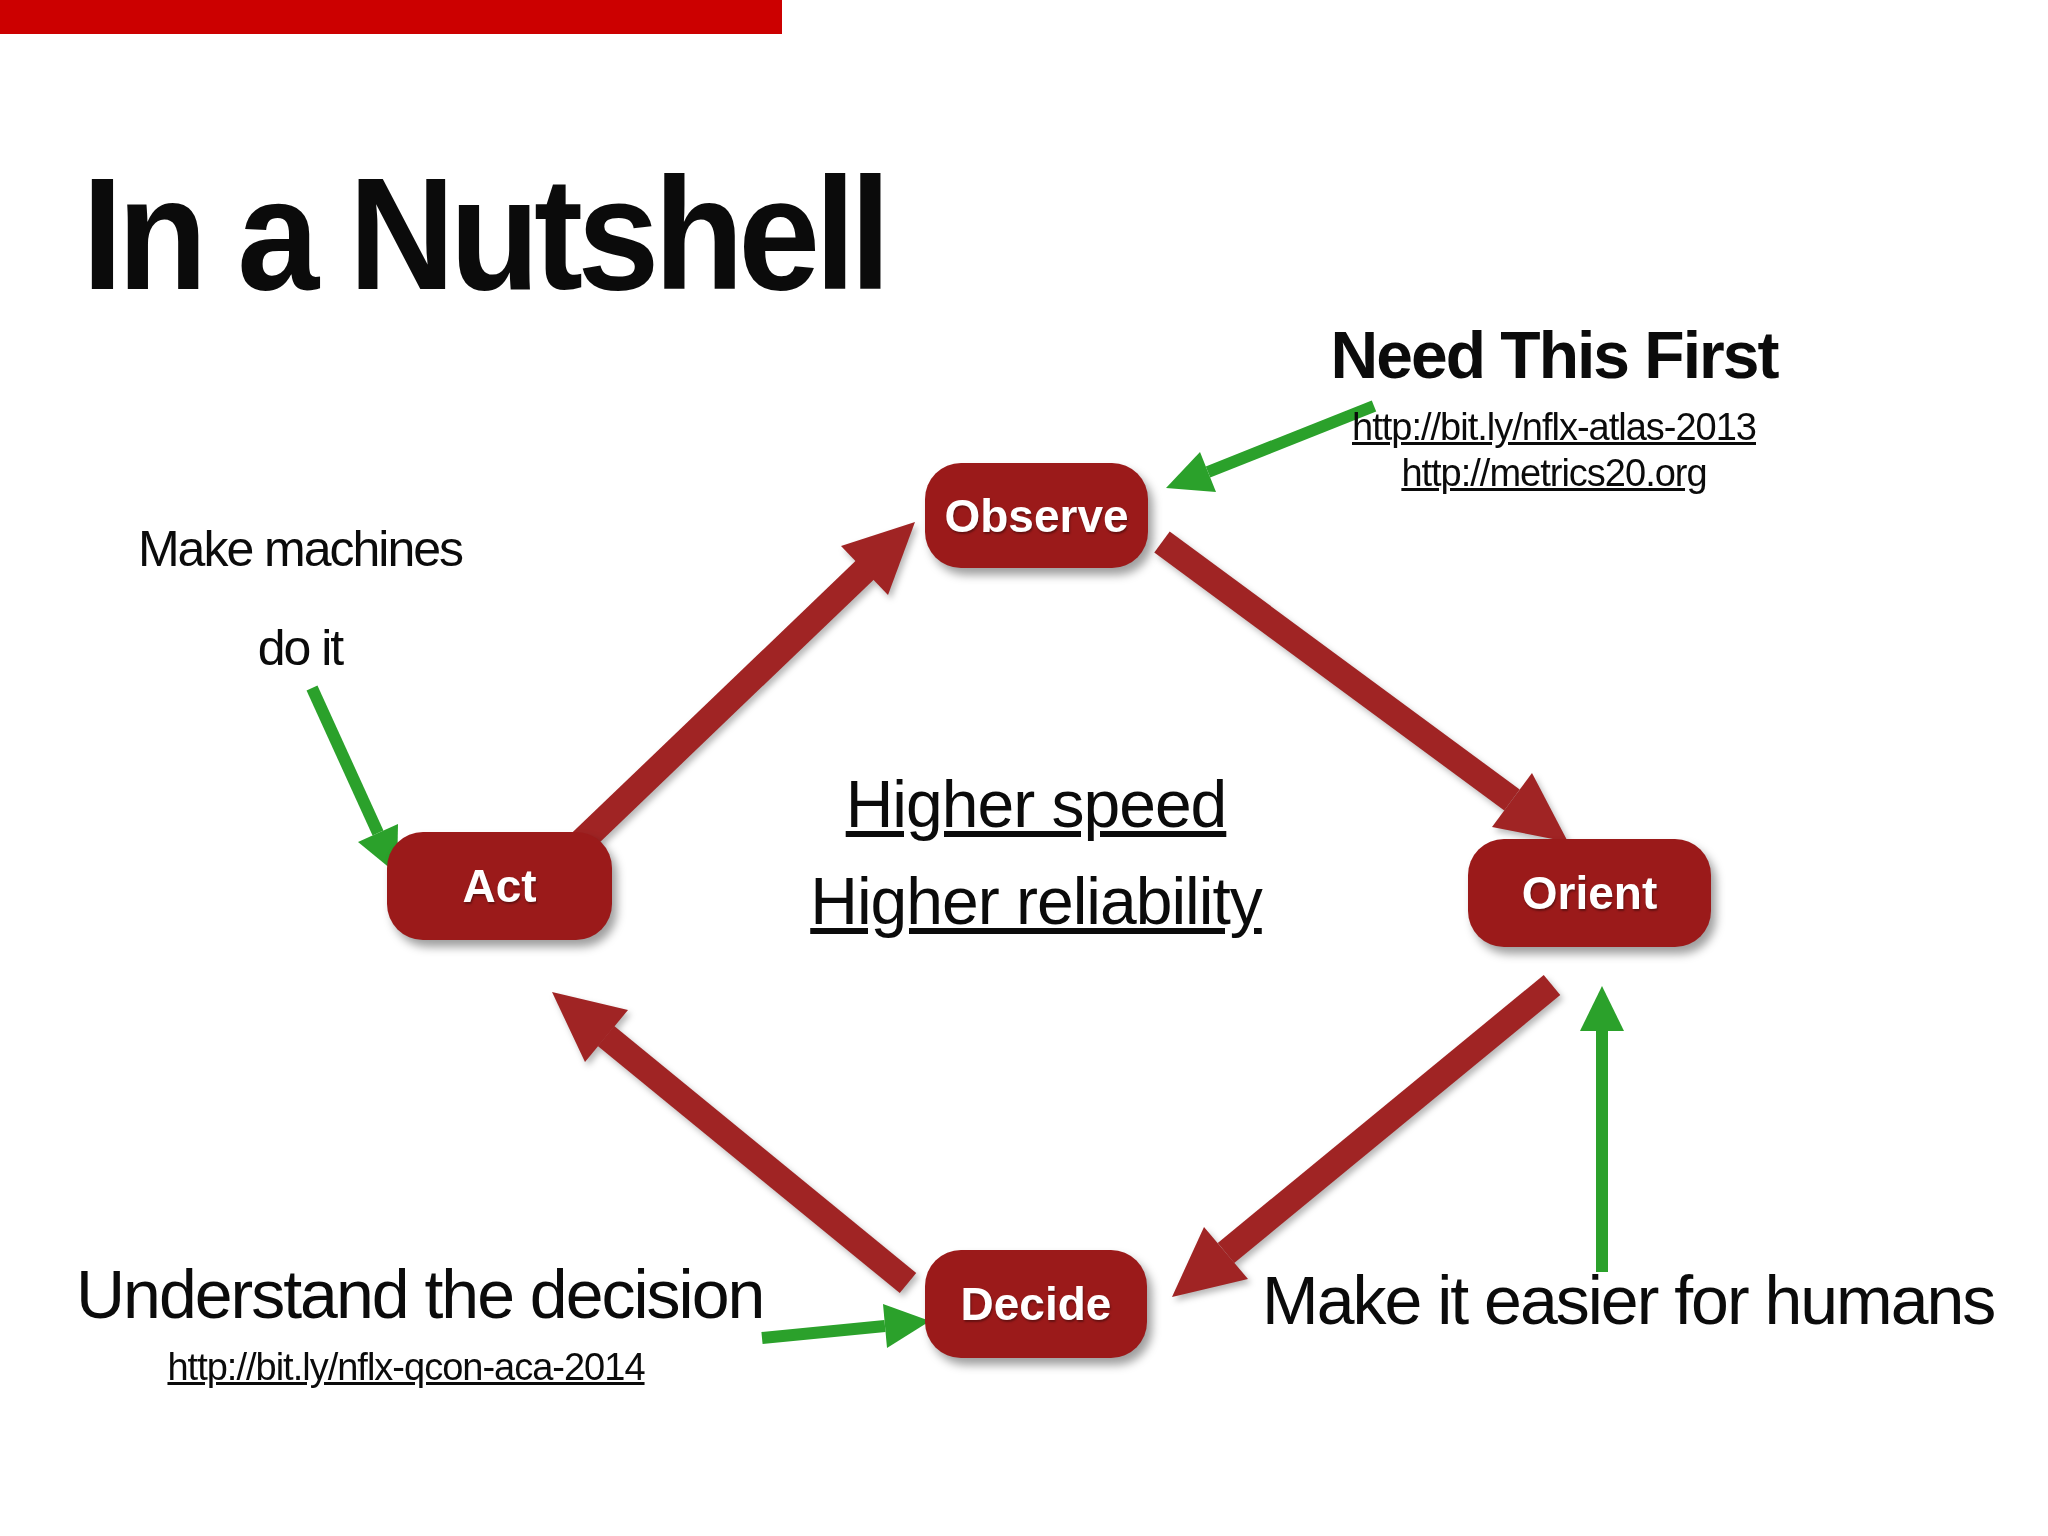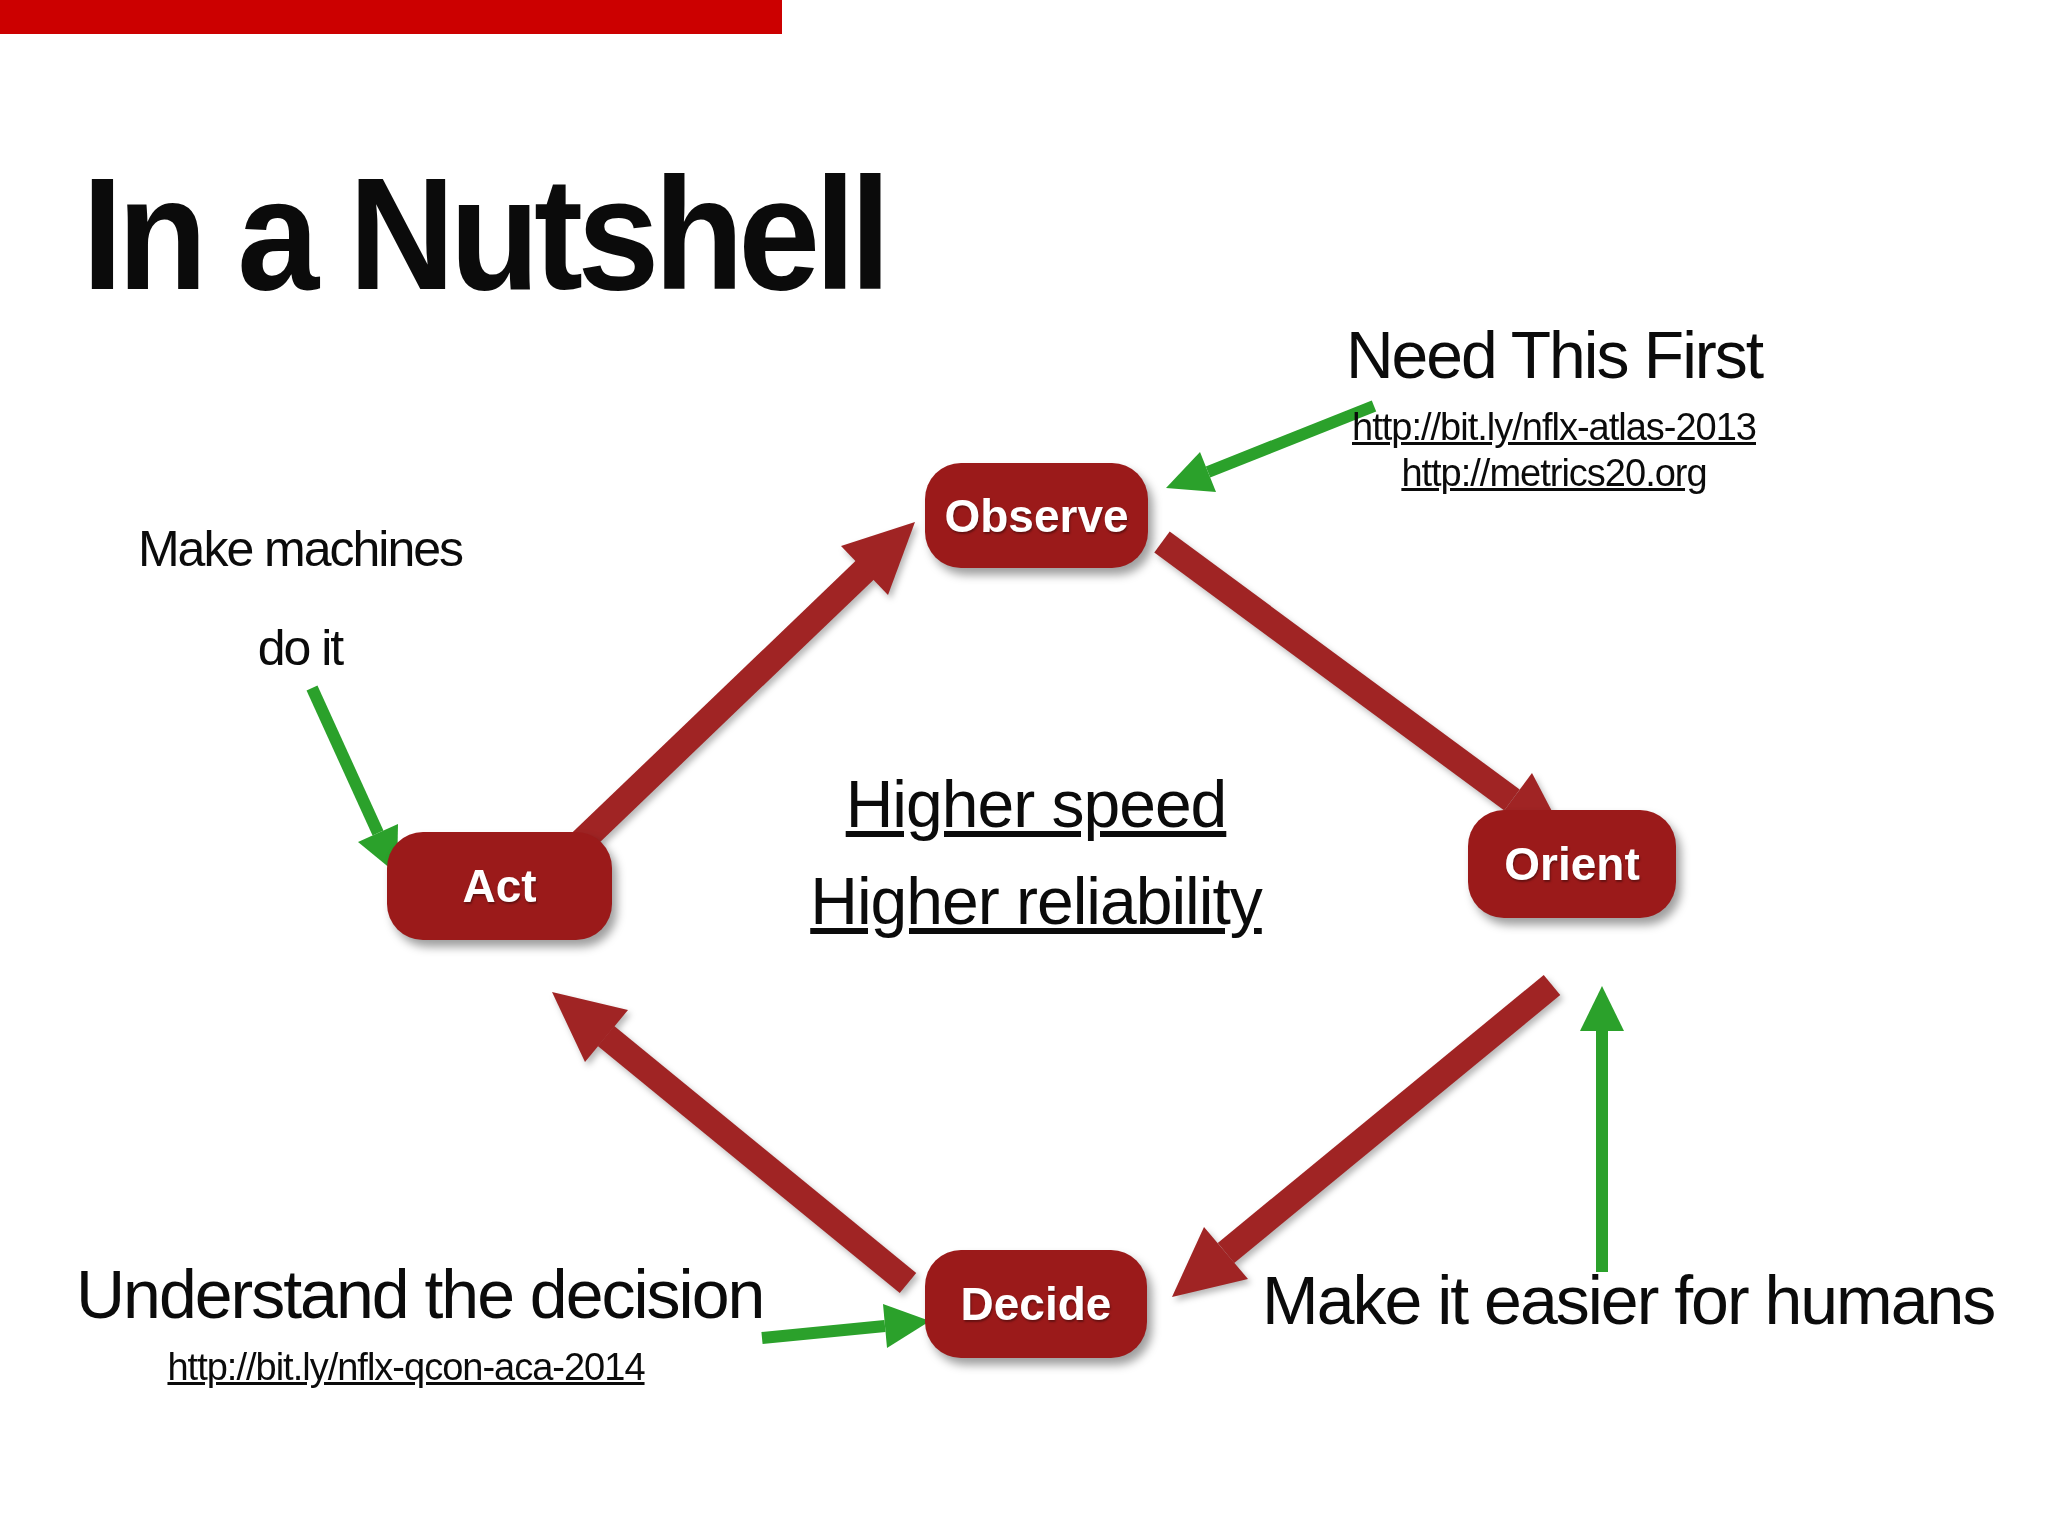--- a/index.html
+++ b/index.html
@@ -20,30 +20,30 @@
   .green-shaft{stroke:var(--annotation-arrow,#2ba12b);stroke-width:12;}
   .green-head{fill:var(--annotation-arrow,#2ba12b);}
   .node{
     position:absolute;display:flex;align-items:center;justify-content:center;
     background:var(--node-fill,#9b1a1a);color:var(--node-text,#ffffff);
     border-radius:36px;font-weight:bold;font-size:46px;
     box-shadow:5px 7px 10px rgba(0,0,0,.38);
     text-shadow:1px 2px 2px rgba(0,0,0,.35);
   }
   .node-observe{left:925px;top:463px;width:223px;height:105px;}
-  .node-orient{left:1468px;top:810px;width:208px;height:108px;}
+  .node-orient{left:1468px;top:839px;width:243px;height:108px;}
   .node-act{left:387px;top:832px;width:225px;height:108px;}
   .node-decide{left:925px;top:1250px;width:222px;height:108px;}
   .center-text{
     position:absolute;left:736px;top:756px;width:600px;
     text-align:center;font-size:66px;line-height:97px;letter-spacing:-1px;text-decoration:underline;
   }
   .ann{position:absolute;letter-spacing:-2px;}
   .ann-observe{left:1304px;top:318px;width:500px;text-align:center;}
-  .ann-observe .heading{font-size:66px;line-height:1.15;margin:0 0 10px 0;}
+  .ann-observe .heading{font-size:66px;line-height:1.15;margin:0 0 10px 0;font-weight:bold;}
   .link{font-size:38px;line-height:46px;letter-spacing:-1px;text-decoration:underline;color:inherit;display:block;}
   .ann-act{left:60px;top:500px;width:480px;text-align:center;font-size:50px;line-height:99px;}
   .ann-decide{left:76px;top:1256px;width:750px;}
   .ann-decide .heading{font-size:68px;line-height:1.12;margin:0;white-space:nowrap;}
   .ann-decide .link{margin-top:12px;text-align:center;width:660px;}
   .ann-orient{left:1262px;top:1262px;font-size:68px;line-height:1.12;white-space:nowrap;}
 </style>
 </head>
 <body>
 

